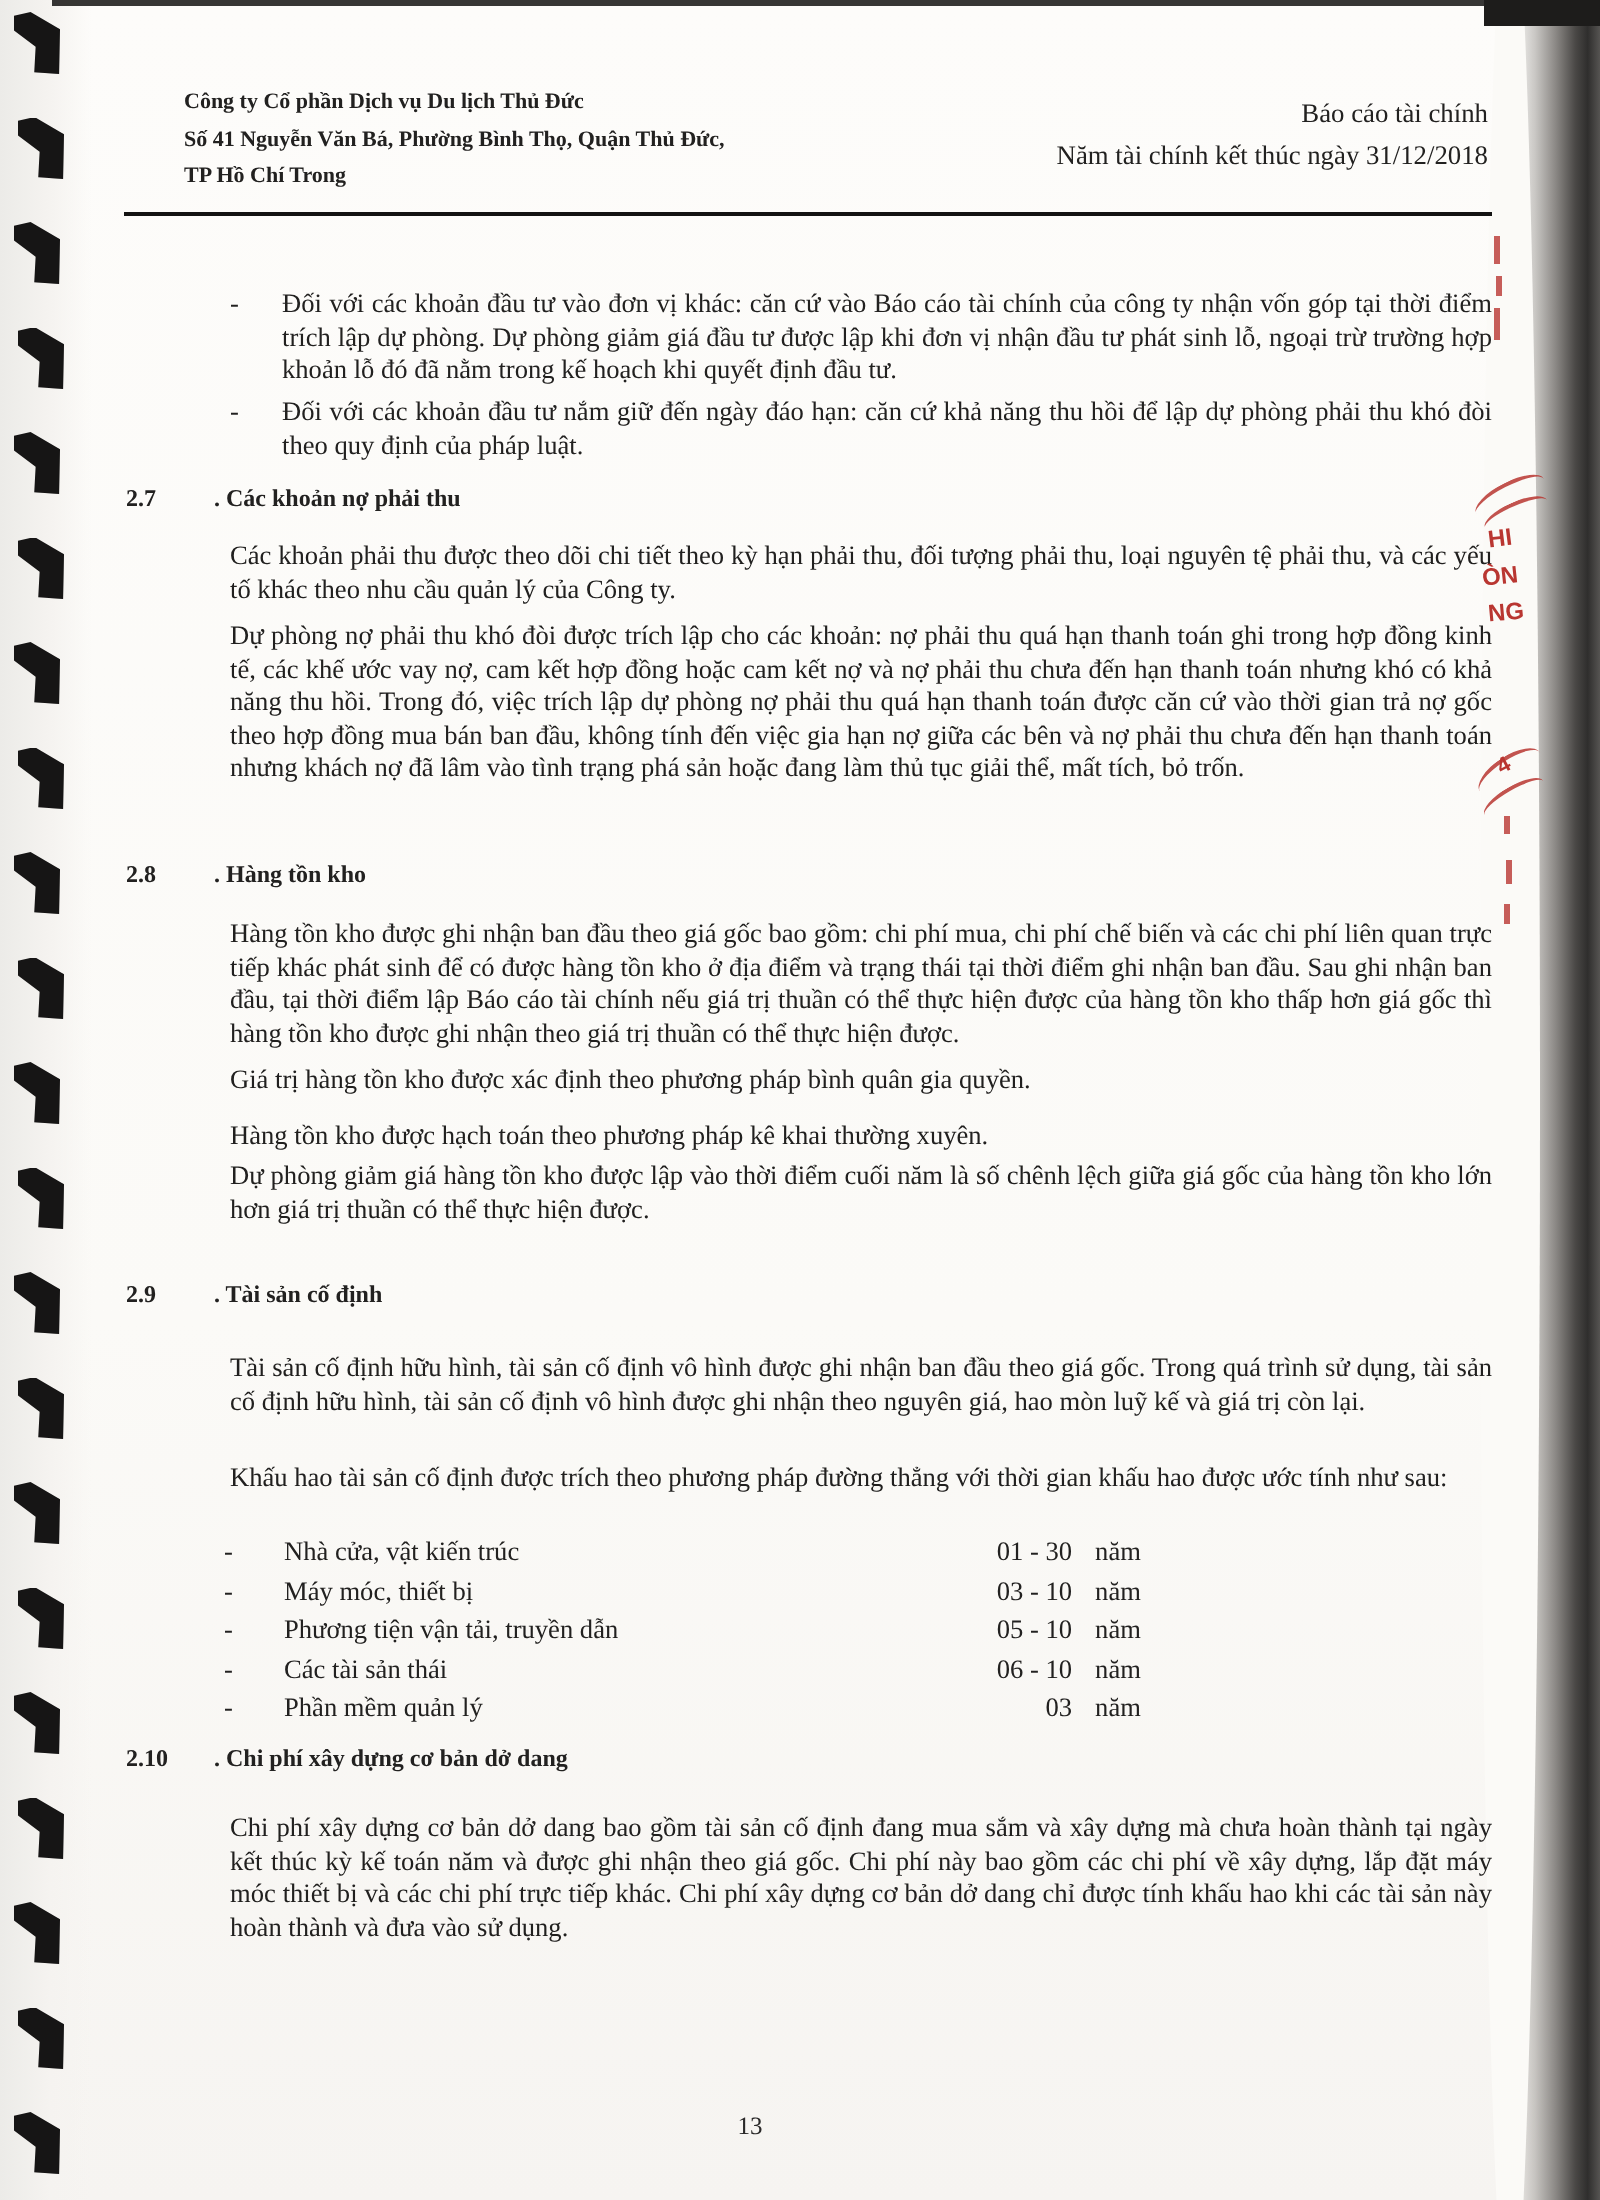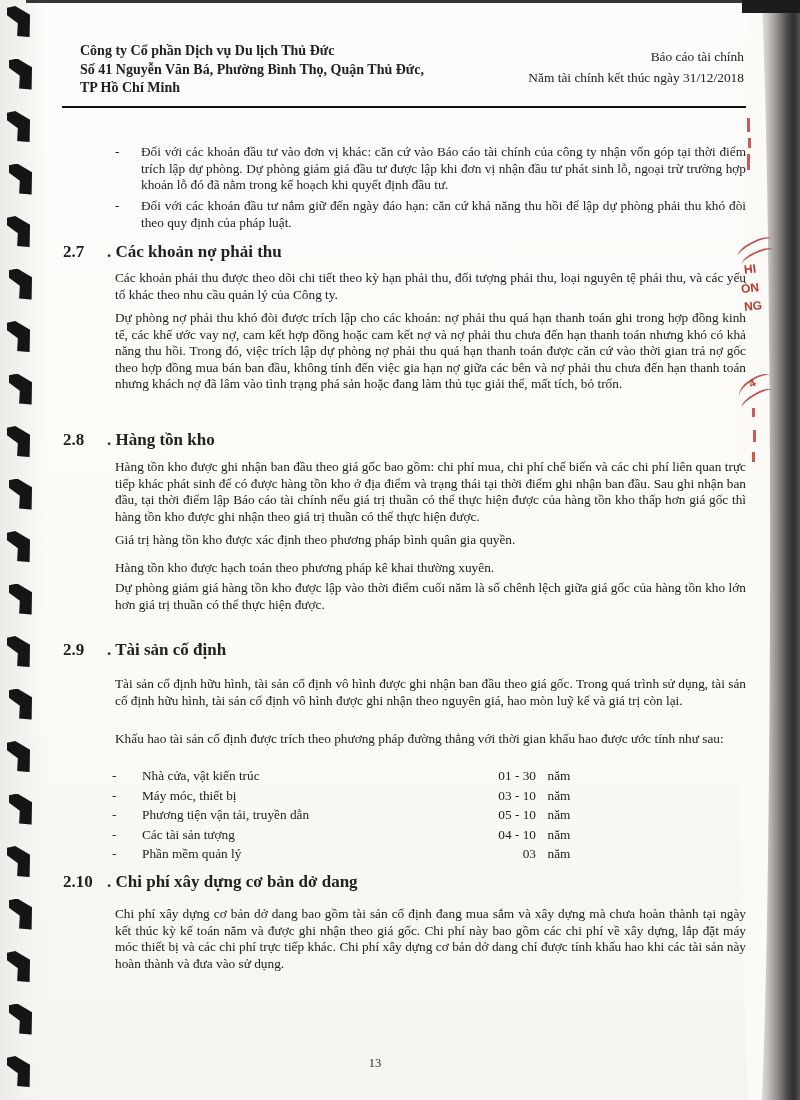--- a/index.html
+++ b/index.html
@@ -23,32 +23,32 @@
   
   .right-strip{position:absolute;left:756px;top:0;width:44px;height:1100px;
     background:linear-gradient(90deg,rgba(150,147,143,0) 0%,rgba(160,157,153,.55) 26%,#8a8784 50%,#4a4846 72%,#2f2e2d 86%,#565452 100%);}
   .right-strip::before{content:"";position:absolute;left:-16px;top:-6%;width:30px;height:112%;
     background:#fbfaf7;border-radius:50%;}
   
   .tooth{position:absolute;width:23px;height:31px;background:#161515;
     clip-path:polygon(0 6%,36% 0,100% 28%,98% 100%,44% 97%,47% 56%,0 30%);
     box-shadow:1px 1px 0 rgba(0,0,0,.25);}
   
-  .hdr-left{position:absolute;left:80px;top:42px;font-weight:bold;font-size:14px;line-height:18.5px;}
+  .hdr-left{position:absolute;left:92px;top:42px;font-weight:bold;font-size:11px;line-height:18.5px;}
   .hdr-right{position:absolute;right:56px;top:46px;text-align:right;font-size:13.4px;line-height:21px;}
   .hdr-right .title{font-weight:normal;}
   .rule{position:absolute;left:62px;top:106px;width:684px;height:2px;background:#131312;}
   
   .p{position:absolute;left:115px;width:631px;font-size:13.3px;line-height:16.6px;
      text-align:justify;color:#21201f;}
   .bullets{position:absolute;left:115px;width:631px;}
   .bullet{display:flex;font-size:13.3px;line-height:16.6px;}
   .bullet .dash{width:26px;flex:0 0 26px;}
   .bullet .btxt{flex:1;text-align:justify;}
-  .sec{position:absolute;left:63px;font-weight:bold;font-size:17px;white-space:nowrap;}
+  .sec{position:absolute;left:63px;font-weight:bold;font-size:12px;white-space:nowrap;}
   .sec .sec-num{display:inline-block;width:44px;}
   
   .dep{position:absolute;left:112px;width:470px;font-size:13.3px;line-height:19.5px;}
   .dep-row{display:flex;}
   .dep-row .dash{flex:0 0 30px;}
   .dep-row .lbl{flex:1;}
   .dep-row .val{flex:0 0 62px;text-align:right;}
   .dep-row .unit{flex:0 0 46px;text-align:center;}
   .pagenum{position:absolute;left:115px;top:1056px;width:520px;text-align:center;
     font-size:12.5px;color:#2a2929;}
@@ -86,21 +86,21 @@
       <div class="tooth" style="top: 846px; left: 7px;"></div>
       <div class="tooth" style="top: 898.5px; left: 9px;"></div>
       <div class="tooth" style="top: 951px; left: 7px;"></div>
       <div class="tooth" style="top: 1003.5px; left: 9px;"></div>
       <div class="tooth" style="top: 1056px; left: 7px;"></div>
     </div>
 
   <div class="hdr-left">
     <div>Công ty Cổ phần Dịch vụ Du lịch Thủ Đức</div>
     <div>Số 41 Nguyễn Văn Bá, Phường Bình Thọ, Quận Thủ Đức,</div>
-    <div>TP Hồ Chí Minh</div>
+    <div>TP Hồ Chí Trong</div>
   </div>
   <div class="hdr-right">
     <div class="title">Báo cáo tài chính</div>
     <div>Năm tài chính kết thúc ngày 31/12/2018</div>
   </div>
   <div class="rule"></div>
 
   <div class="bullets" style="top:144px">
     <div class="bullet">
       <span class="dash">-</span>
@@ -148,22 +148,22 @@
       <span class="unit">năm</span>
     </div>
     <div class="dep-row">
       <span class="dash">-</span>
       <span class="lbl">Phương tiện vận tải, truyền dẫn</span>
       <span class="val">05 - 10</span>
       <span class="unit">năm</span>
     </div>
     <div class="dep-row">
       <span class="dash">-</span>
-      <span class="lbl">Các tài sản tượng</span>
-      <span class="val">04 - 10</span>
+      <span class="lbl">Các tài sản thái</span>
+      <span class="val">06 - 10</span>
       <span class="unit">năm</span>
     </div>
     <div class="dep-row">
       <span class="dash">-</span>
       <span class="lbl">Phần mềm quản lý</span>
       <span class="val">03</span>
       <span class="unit">năm</span>
     </div>
   </div>
 

